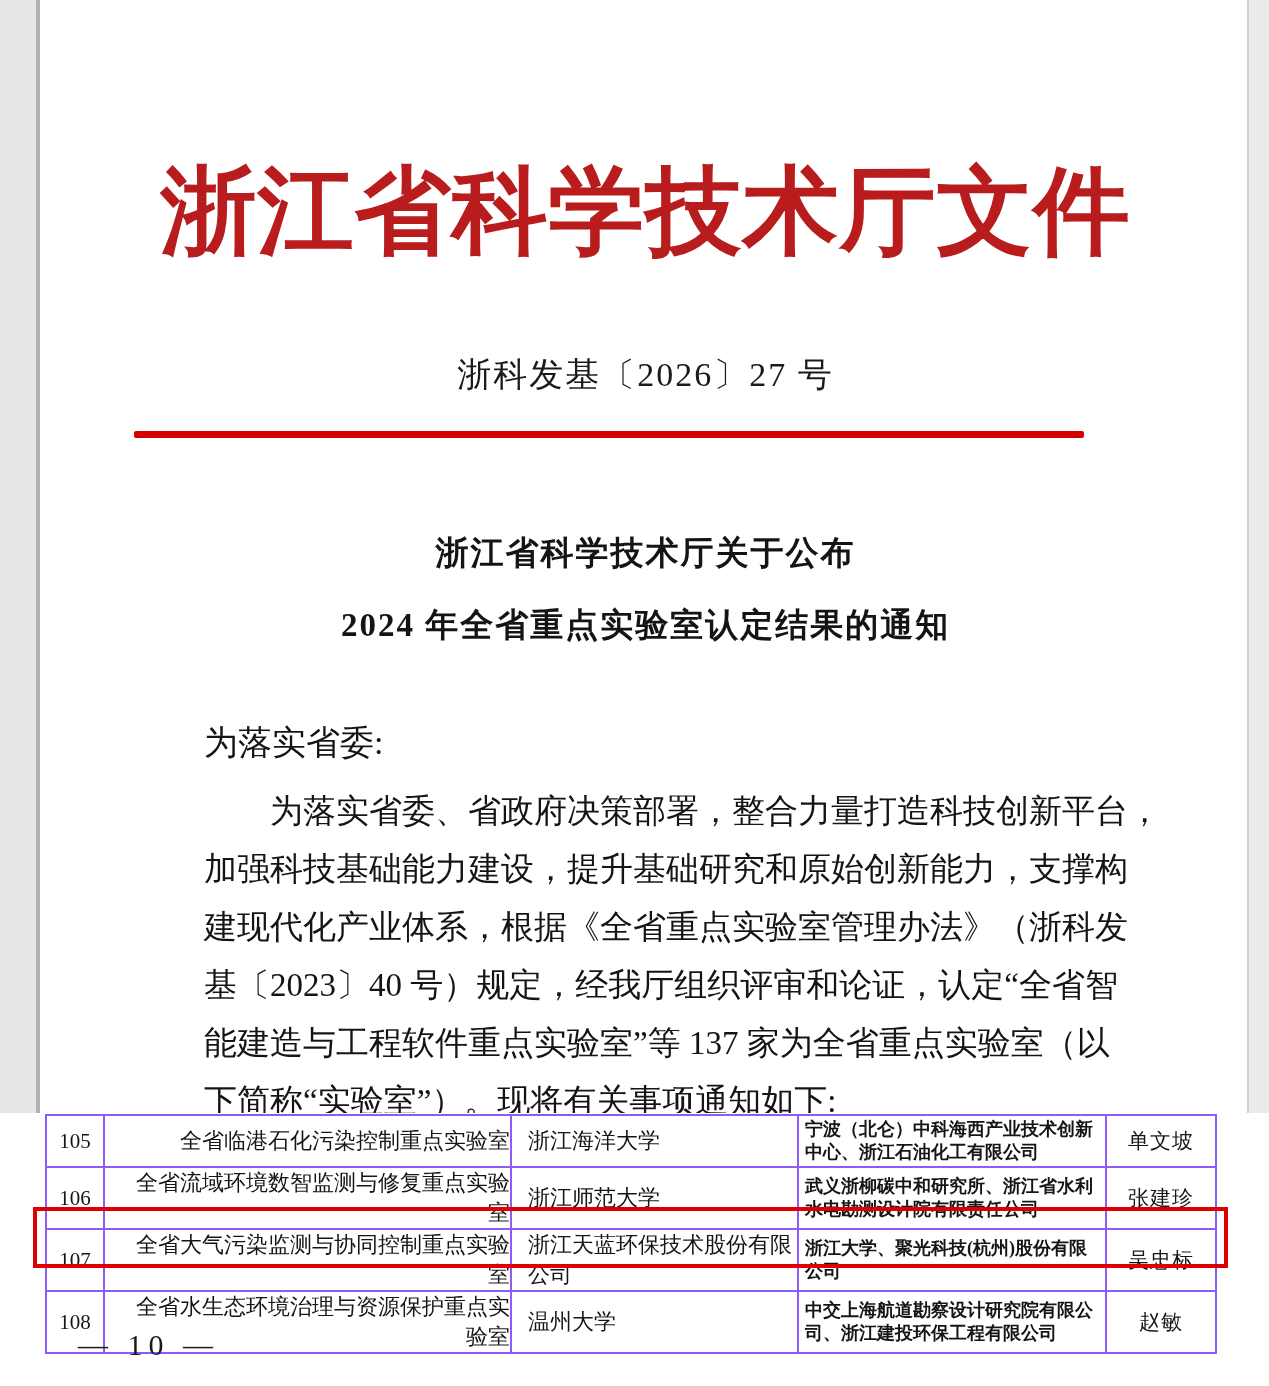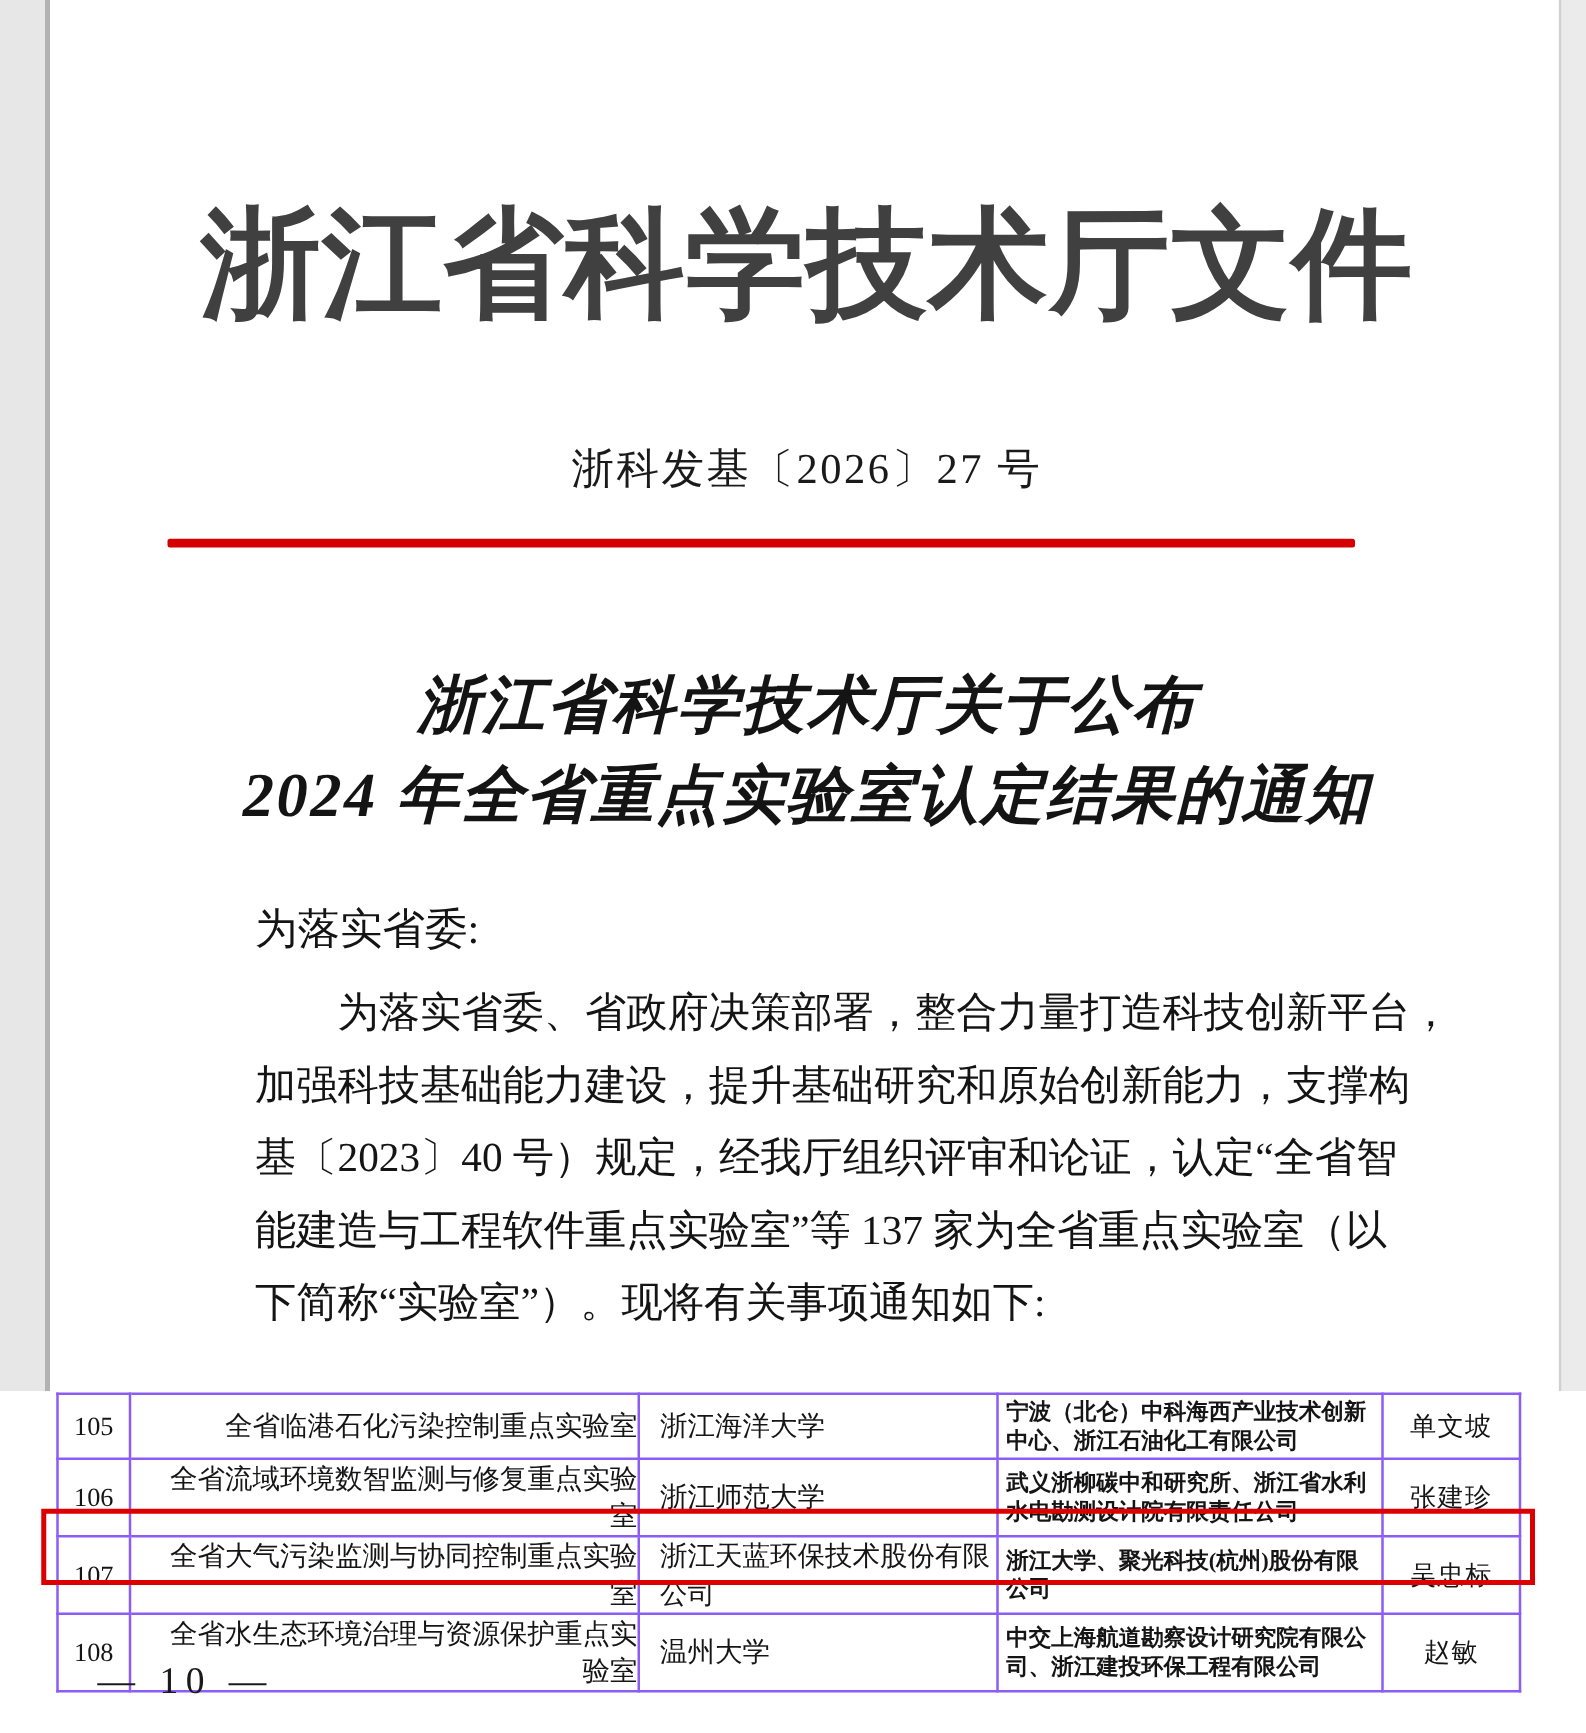--- a/index.html
+++ b/index.html
@@ -27,37 +27,36 @@
   }
   
   .page {
     position: absolute; left: 44px; top: 0; width: 1203px; height: 1113px;
     background: #ffffff;
   }
   .header-title {
     position: absolute; top: 148px; left: 0; width: 100%;
     text-align: center;
     font-size: 96px; font-weight: 900; letter-spacing: 1px;
-    color: #404040;
+    color: #b91c1c;
     white-space: nowrap;
   }
   .doc-number {
     position: absolute; top: 352px; left: 0; width: 100%;
     text-align: center;
     font-size: 34px; color: #1a1a1a; letter-spacing: 2px;
   }
   .red-line {
     position: absolute; top: 431px; left: 90px; width: 950px; height: 7px;
     background: #d40000; border-radius: 2px;
   }
   .notice-title { 
     position: absolute; left: 0; width: 100%; text-align: center;
-    font-size: 50px; font-weight: 700; color: #141414; letter-spacing: 2px;
+    font-size: 33px; font-weight: 700; color: #141414; letter-spacing: 2px;
     white-space: nowrap;
-    font-style: italic;
   }
   .notice-title.l1 { top: 531px; }
   .notice-title.l2 { top: 603px; }
   .salutation {
     position: absolute; top: 720px; left: 160px;
     font-size: 34px; color: #141414;
   }
   .body-para {
     position: absolute; top: 782px; left: 160px; width: 905px;
     font-size: 33px; color: #141414;
@@ -115,20 +114,21 @@
     <div class="red-line"></div>
 
     <div class="notice-title l1">浙江省科学技术厅关于公布</div>
     <div class="notice-title l2">2024 年全省重点实验室认定结果的通知</div>
 
     <div class="salutation">为落实省委:</div>
 
     <div class="body-para">
       <div class="pline first">为落实省委、省政府决策部署，整合力量打造科技创新平台，</div>
       <div class="pline">加强科技基础能力建设，提升基础研究和原始创新能力，支撑构</div>
+      <div class="pline">建现代化产业体系，根据《全省重点实验室管理办法》（浙科发</div>
       <div class="pline">基〔2023〕40 号）规定，经我厅组织评审和论证，认定“全省智</div>
       <div class="pline">能建造与工程软件重点实验室”等 137 家为全省重点实验室（以</div>
       <div class="pline last">下简称“实验室”）。现将有关事项通知如下:</div>
     </div>
   </div>
 
   <div class="table-band">
     <table class="labs">
       <colgroup>
         <col style="width:58px">

